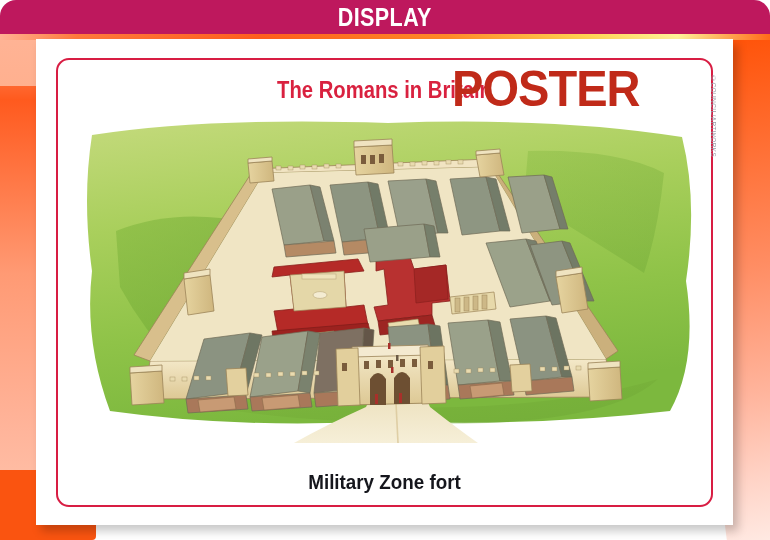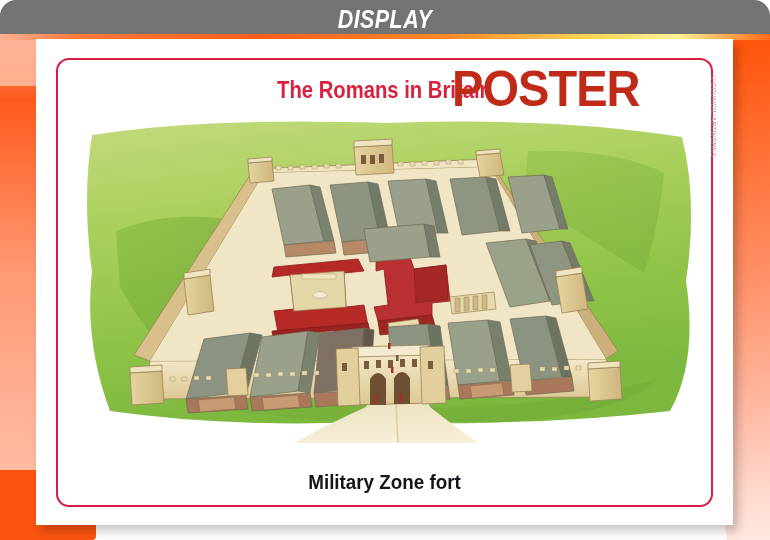--- a/index.html
+++ b/index.html
@@ -35,23 +35,23 @@
     clip-path:polygon(62% 0%,100% 0%,78% 100%,58% 100%);
   }
   .bg-top-orange-band{
     position:absolute;left:0;right:0;top:28px;height:12px;
     background:linear-gradient(90deg,#ffb193 0%,#ff7a3c 10%,#ff5f1e 34%,#ff8a28 58%,#ffd452 76%,#fff49a 88%,#ff6a18 100%);
   }
 
   
   .header-bar{
     position:absolute;left:0;top:0;width:770px;height:34px;
-    background:#737373;
+    background:#be185d;
     border-top-left-radius:16px;border-top-right-radius:16px;
-    display:flex;align-items:flex-end;justify-content:center;font-style:italic;
+    display:flex;align-items:center;justify-content:center;
   }
   .header-title{
     color:#ffffff;font-size:25px;font-weight:bold;letter-spacing:0.5px;
     font-family:"Liberation Sans", sans-serif;
     transform:scaleX(0.86);transform-origin:center;
   }
 
   
   .card{
     position:absolute;left:36px;top:39px;width:697px;height:486px;

